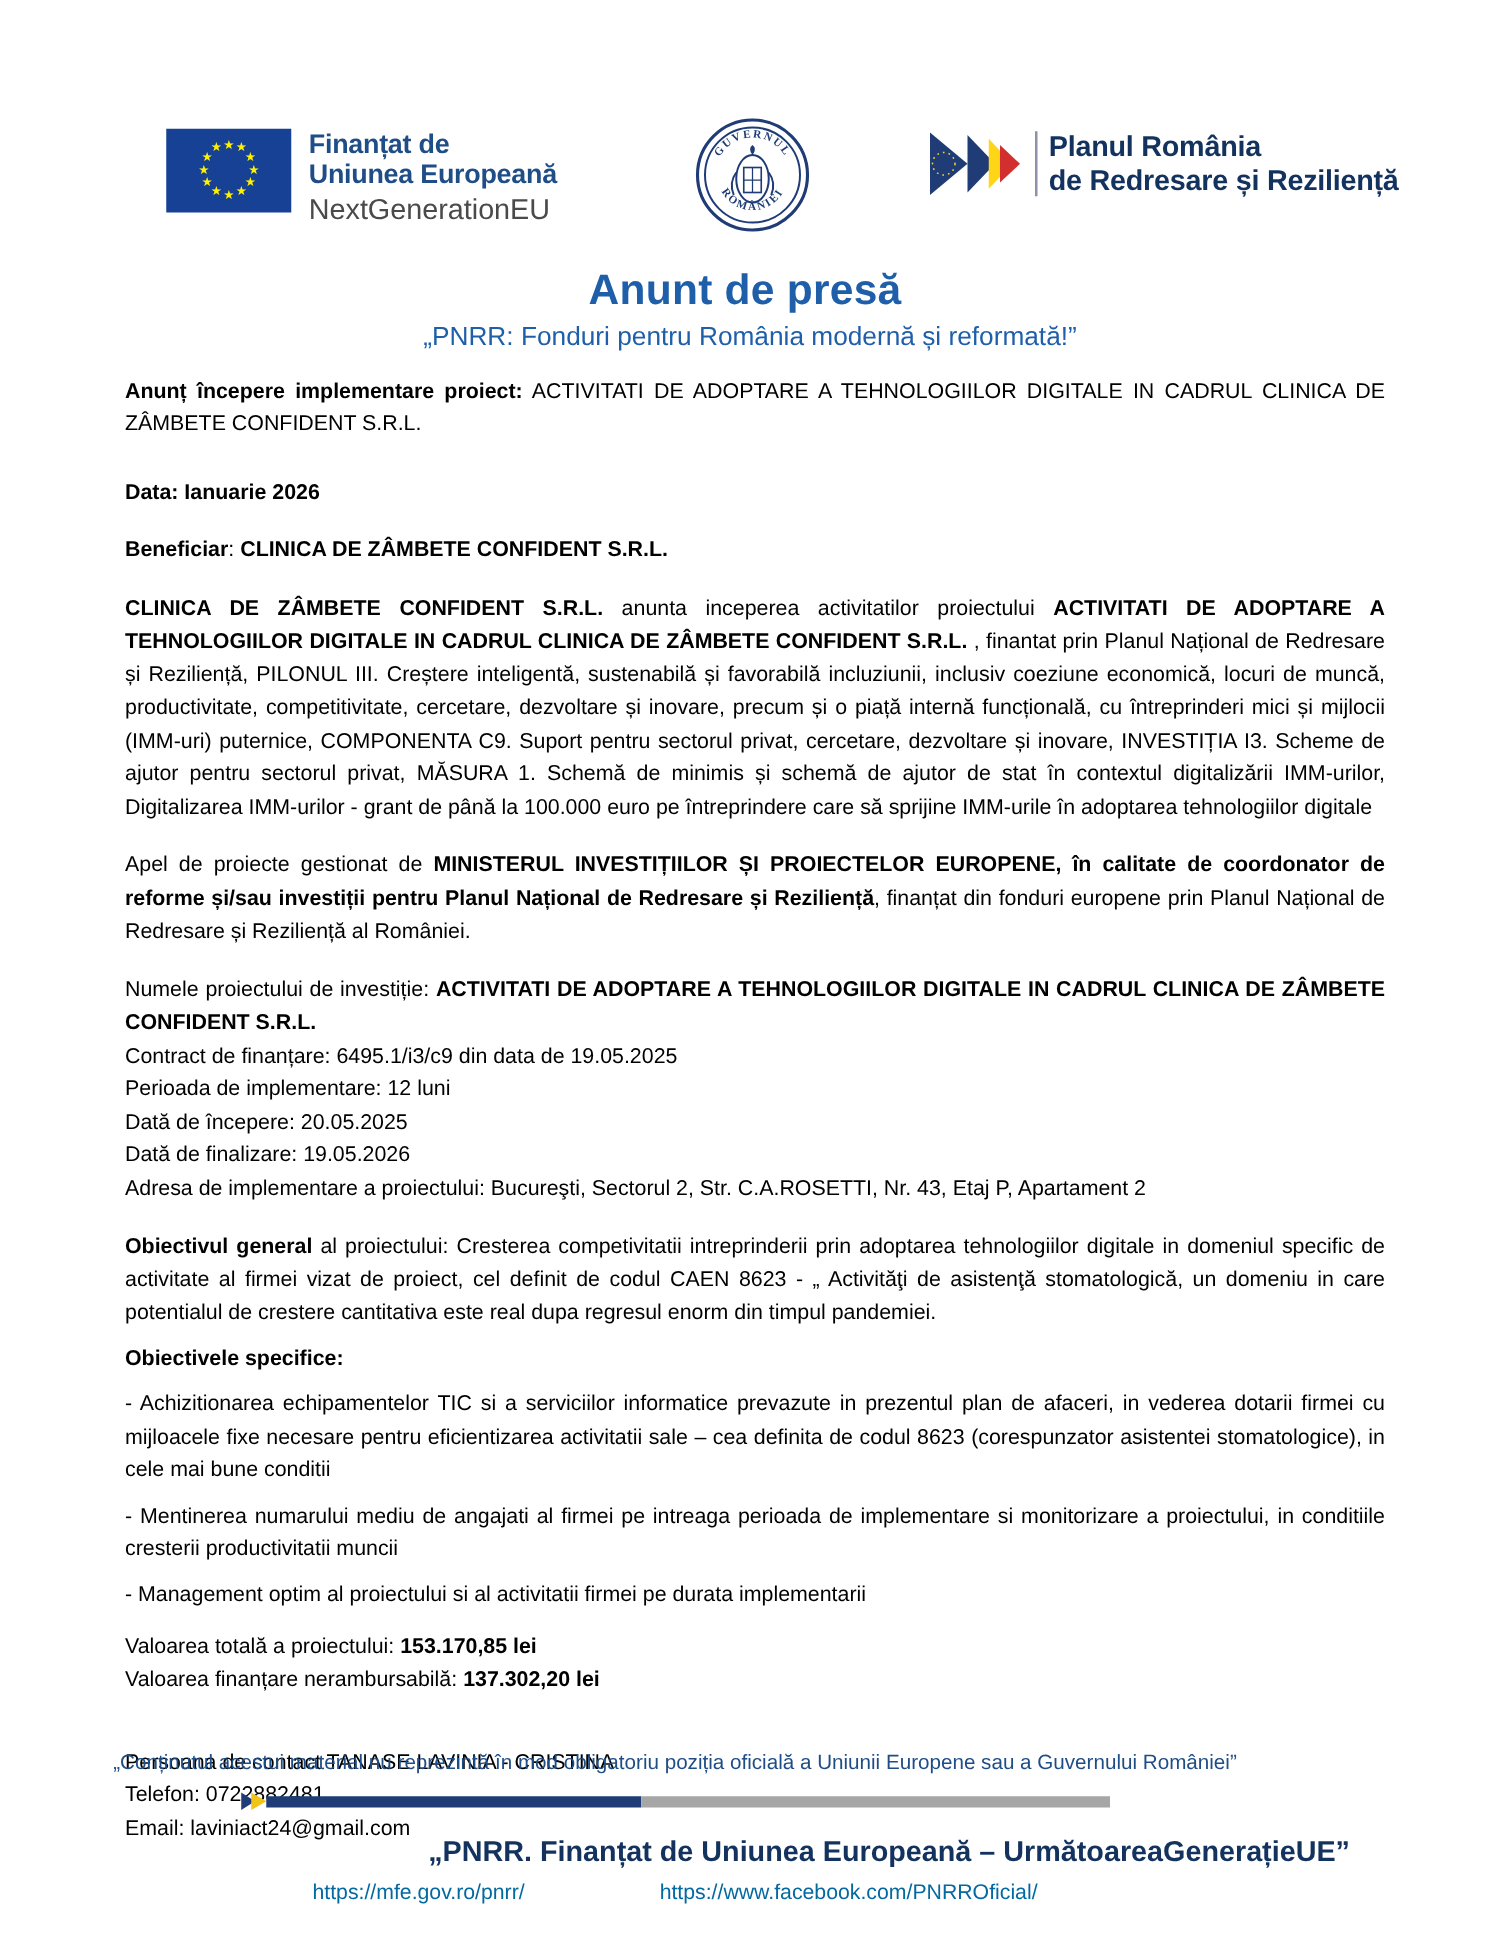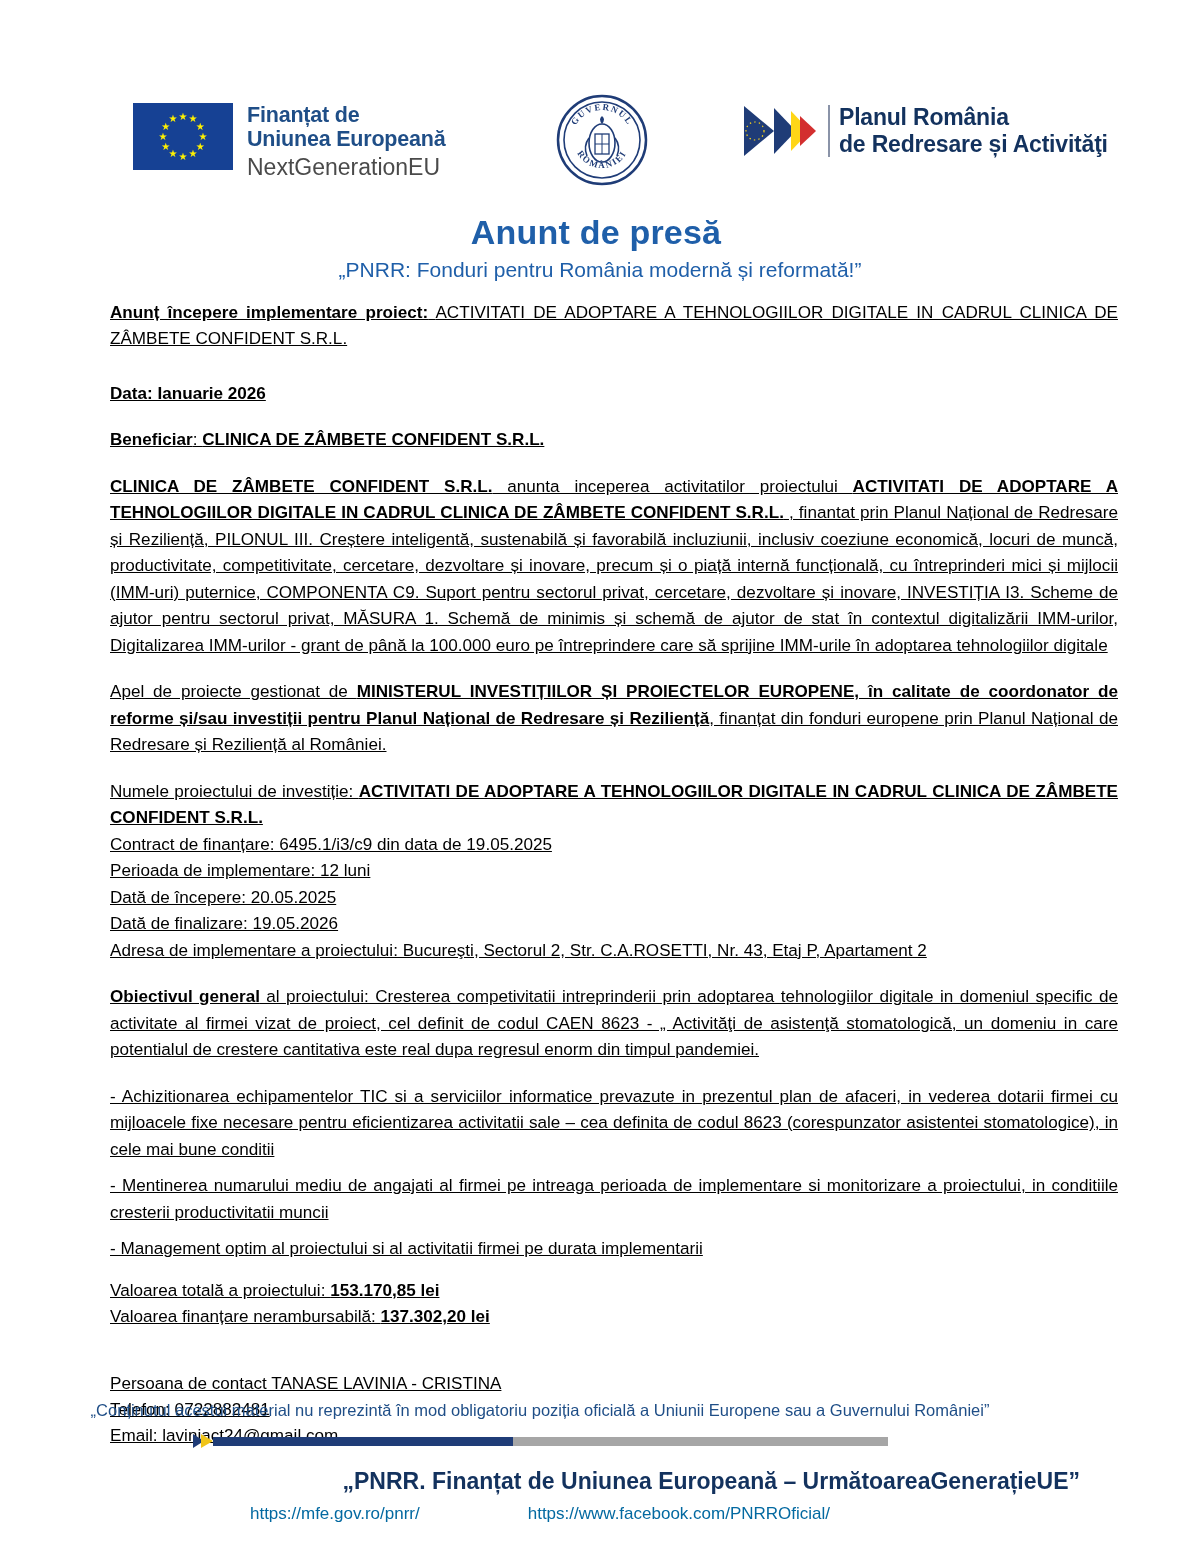--- a/index.html
+++ b/index.html
@@ -120,23 +120,22 @@
     width: 1200px;
     text-align: center;
     color: #1F5FA9;
     font-size: 21px;
   }
 
   
   .body-wrap {
     position: absolute;
     top: 300px;
-    left: 110px;
+    left: 100px;
     width: 1008px;
-    text-decoration: underline;
   }
   p.t {
     margin: 0;
     font-size: 17.1px;
     line-height: 1.55;
     text-align: justify;
     text-justify: inter-word;
   }
   p.nj { text-align: left; }
   .b { font-weight: bold; }
@@ -268,21 +267,21 @@
       <svg class="pnrr-arrows" width="80" height="54" viewBox="0 0 80 54" aria-hidden="true">
         <path d="M0,2 L30,27 L0,52 Z" fill="#1F3C77"></path>
         <circle cx="11" cy="27" r="9" fill="none" stroke="#FFD617" stroke-width="1.2" stroke-dasharray="1.4 3.2"></circle>
         <path d="M30,4 L52,27 L30,50 Z" fill="#1F3C77"></path>
         <path d="M47,7 L66,27 L47,47 Z" fill="#FFD617"></path>
         <path d="M56,12 L72,27 L56,42 Z" fill="#D32F2F"></path>
       </svg>
       <div class="pnrr-sep"></div>
       <div class="pnrr-text">
         <div>Planul România</div>
-        <div>de Redresare și Activităţi</div>
+        <div>de Redresare și Reziliență</div>
       </div>
     </div>
   </div>
 
   <div class="doc-title">Anunt de presă</div>
   <div class="doc-subtitle">„PNRR: Fonduri pentru România modernă și reformată!”</div>
 
   <div class="body-wrap">
 
     <p class="t"><span class="b">Anunț începere implementare proiect:</span> <span>ACTIVITATI DE ADOPTARE A TEHNOLOGIILOR DIGITALE IN CADRUL CLINICA DE ZÂMBETE CONFIDENT S.R.L.</span></p>
@@ -305,20 +304,21 @@
     <p class="t nj">Contract de finanțare: 6495.1/i3/c9 din data de 19.05.2025</p>
     <p class="t nj">Perioada de implementare: 12 luni</p>
     <p class="t nj">Dată de începere: 20.05.2025</p>
     <p class="t nj">Dată de finalizare: 19.05.2026</p>
     <p class="t nj">Adresa de implementare a proiectului: Bucureşti, Sectorul 2, Str. C.A.ROSETTI, Nr. 43, Etaj P, Apartament 2</p>
 
     <div class="sp-20"></div>
     <p class="t"><span class="b">Obiectivul general</span><span> al proiectului: Cresterea competivitatii intreprinderii prin adoptarea tehnologiilor  digitale in domeniul specific de activitate al firmei vizat de proiect, cel definit de codul CAEN 8623 - „  Activităţi de asistenţă stomatologică, un domeniu in care potentialul de crestere cantitativa este real dupa regresul enorm din timpul pandemiei.</span></p>
 
     <div class="sp-10"></div>
+    <p class="t nj b">Obiectivele specifice:</p>
 
     <div class="sp-10"></div>
     <p class="t">- Achizitionarea echipamentelor TIC si a serviciilor informatice prevazute in prezentul plan de afaceri, in vederea dotarii firmei cu mijloacele fixe necesare pentru eficientizarea activitatii sale – cea definita de codul 8623 (corespunzator asistentei stomatologice), in cele mai bune conditii</p>
     <div class="sp-10"></div>
     <p class="t">- Mentinerea numarului mediu de angajati al firmei pe intreaga perioada de implementare si monitorizare a proiectului, in conditiile cresterii productivitatii muncii</p>
     <div class="sp-10"></div>
     <p class="t">- Management optim al proiectului si al activitatii firmei pe durata implementarii</p>
 
     <div class="sp-15"></div>
     <p class="t nj"><span>Valoarea totală a proiectului: </span><span class="b">153.170,85  lei</span></p>

